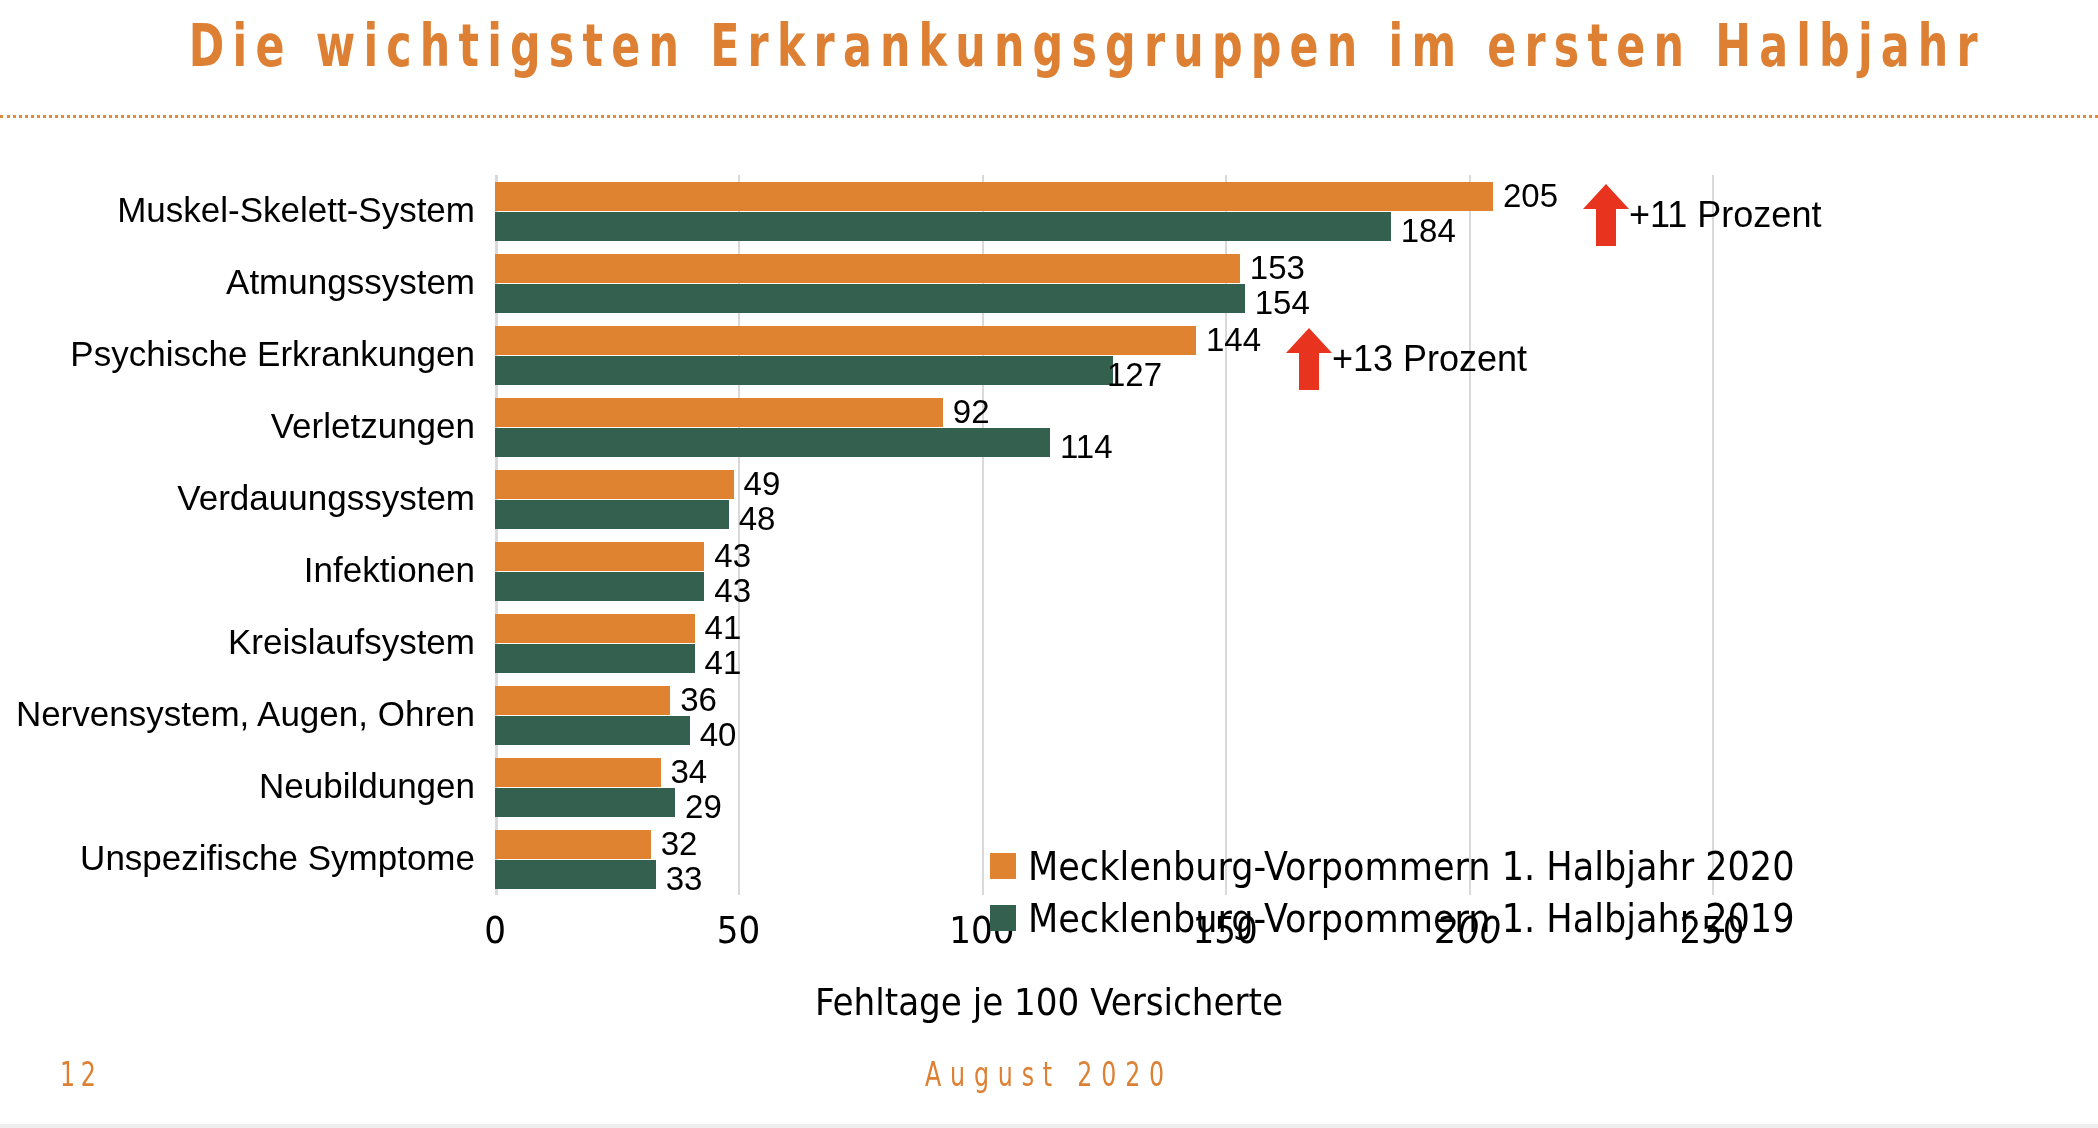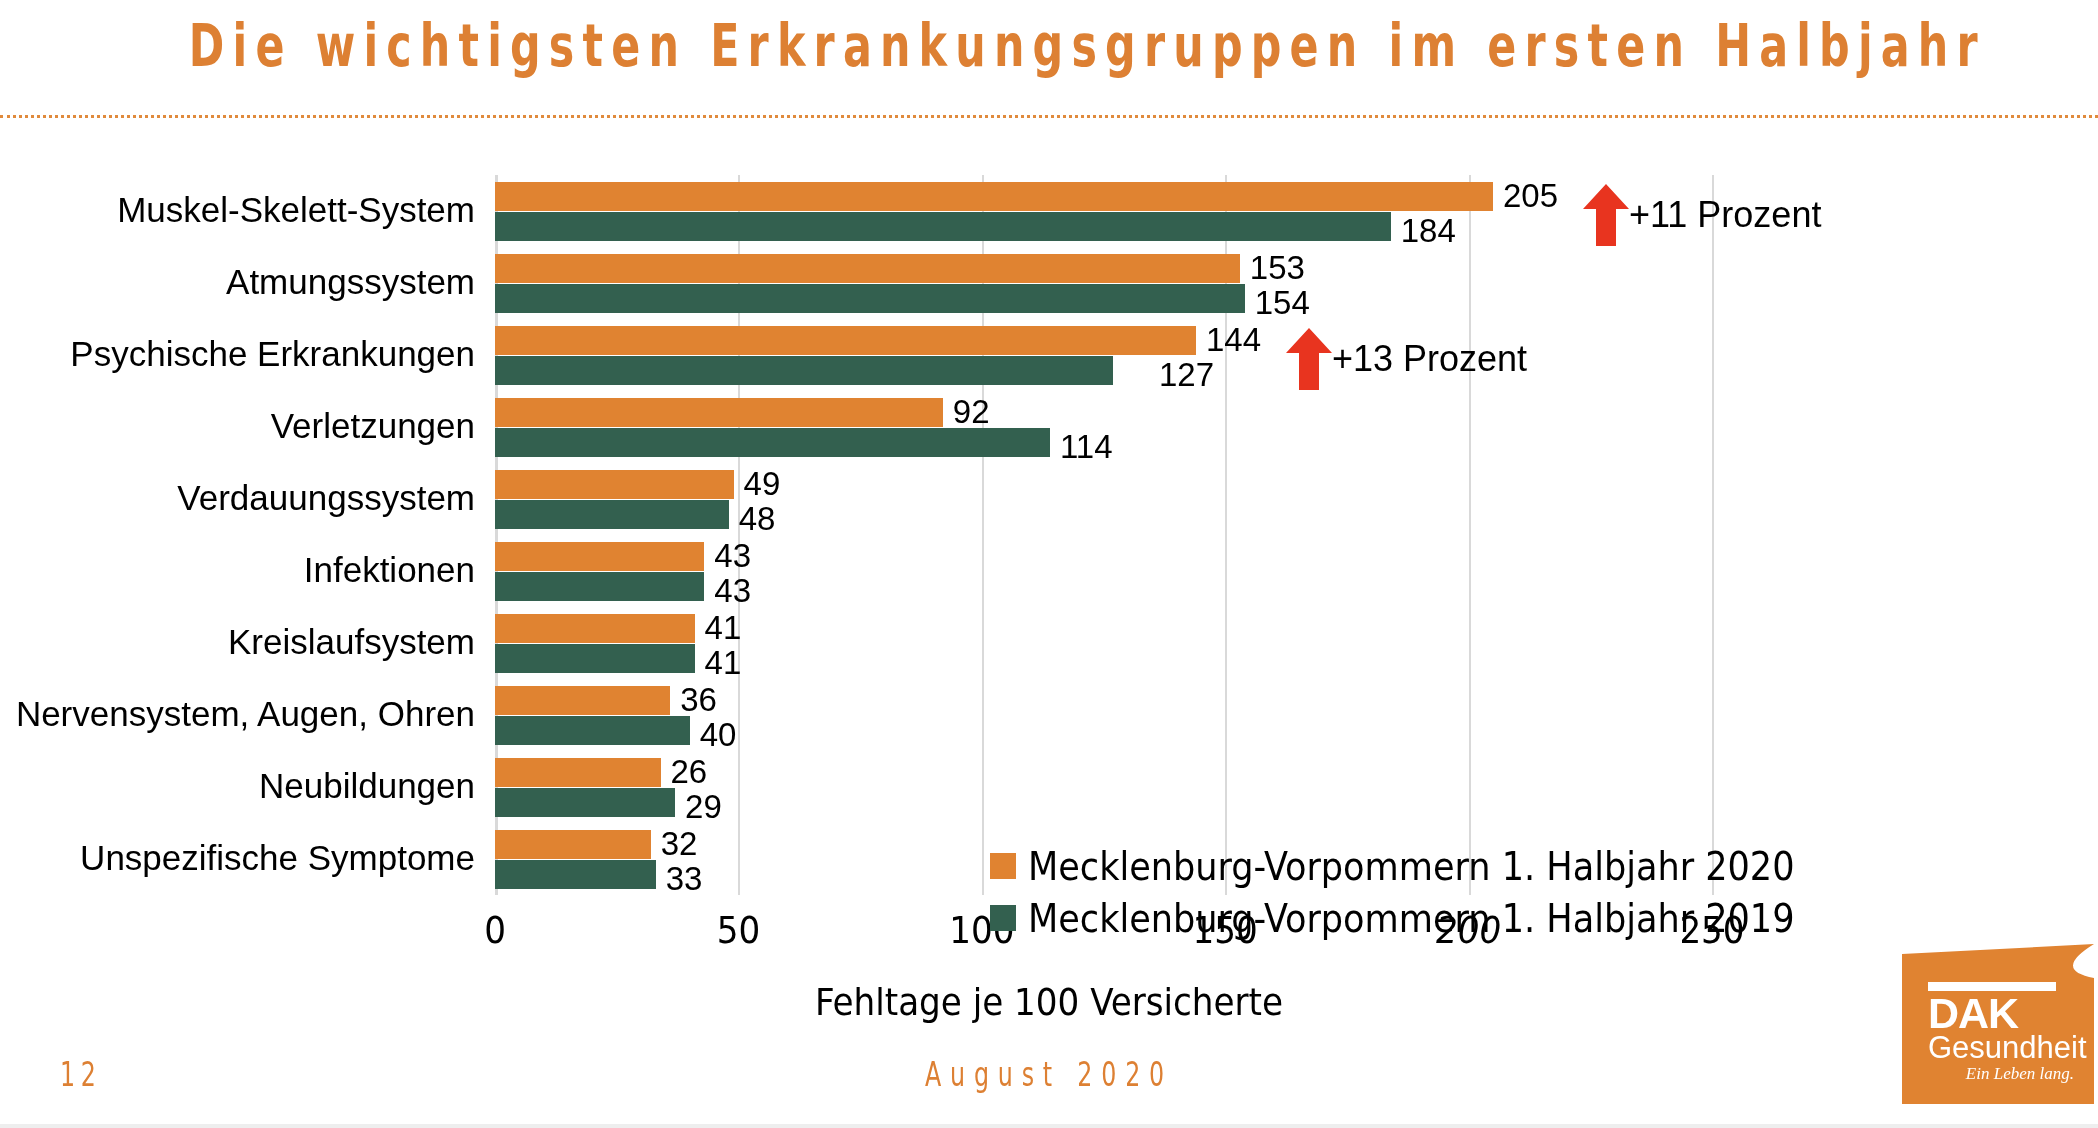--- a/index.html
+++ b/index.html
@@ -295,21 +295,21 @@
           <div class="bar y2020" style="width: 744.804px; background: rgb(224, 131, 49);"></div>
           <div class="bar y2019" style="width: 749.672px; background: rgb(51, 96, 79);"></div>
           <div class="bar-label v2020" style="left: 754.804px;">153</div>
           <div class="bar-label v2019" style="left: 759.672px;">154</div>
           <div class="cat-label" style="top: 10px; right: auto; left: -1240px; width: 1220px;">Atmungssystem</div>
         </div>
         <div class="cat-row" style="top: 150.5px; height: 59px;">
           <div class="bar y2020" style="width: 700.992px; background: rgb(224, 131, 49);"></div>
           <div class="bar y2019" style="width: 618.236px; background: rgb(51, 96, 79);"></div>
           <div class="bar-label v2020" style="left: 710.992px;">144</div>
-          <div class="bar-label v2019" style="left: 664px; text-align: right;">127</div>
+          <div class="bar-label v2019" style="left: 612px; text-align: right;">127</div>
           <div class="cat-label" style="top: 10px; right: auto; left: -1240px; width: 1220px;">Psychische Erkrankungen</div>
         </div>
         <div class="ann" style="left: 790.992px; top: 152.5px;">
           <svg class="arrow" viewBox="0 0 46 62">
             <path d="M23 0 L46 25 L33 25 L33 62 L13 62 L13 25 L0 25 Z" fill="#E8341F"></path>
           </svg>
           <span class="ann-text">+13 Prozent</span>
         </div>
         <div class="cat-row" style="top: 222.5px; height: 59px;">
           <div class="bar y2020" style="width: 447.856px; background: rgb(224, 131, 49);"></div>
@@ -342,21 +342,21 @@
         <div class="cat-row" style="top: 510.5px; height: 59px;">
           <div class="bar y2020" style="width: 175.248px; background: rgb(224, 131, 49);"></div>
           <div class="bar y2019" style="width: 194.72px; background: rgb(51, 96, 79);"></div>
           <div class="bar-label v2020" style="left: 185.248px;">36</div>
           <div class="bar-label v2019" style="left: 204.72px;">40</div>
           <div class="cat-label" style="top: 10px; right: auto; left: -1240px; width: 1220px;">Nervensystem, Augen, Ohren</div>
         </div>
         <div class="cat-row" style="top: 582.5px; height: 59px;">
           <div class="bar y2020" style="width: 165.512px; background: rgb(224, 131, 49);"></div>
           <div class="bar y2019" style="width: 180.116px; background: rgb(51, 96, 79);"></div>
-          <div class="bar-label v2020" style="left: 175.512px;">26</div>
+          <div class="bar-label v2020" style="left: 175.512px;">34</div>
           <div class="bar-label v2019" style="left: 190.116px;">29</div>
           <div class="cat-label" style="top: 10px; right: auto; left: -1240px; width: 1220px;">Neubildungen</div>
         </div>
         <div class="cat-row" style="top: 654.5px; height: 59px;">
           <div class="bar y2020" style="width: 155.776px; background: rgb(224, 131, 49);"></div>
           <div class="bar y2019" style="width: 160.644px; background: rgb(51, 96, 79);"></div>
           <div class="bar-label v2020" style="left: 165.776px;">32</div>
           <div class="bar-label v2019" style="left: 170.644px;">33</div>
           <div class="cat-label" style="top: 10px; right: auto; left: -1240px; width: 1220px;">Unspezifische Symptome</div>
         </div>
@@ -380,23 +380,14 @@
           <span class="legend-swatch" style="background: rgb(51, 96, 79);"></span>
           <span class="legend-text">Mecklenburg-Vorpommern 1. Halbjahr 2019</span>
         </div>
       </div>
   </div>
 
   <div id="page-number">12</div>
   <div id="footer-date">August 2020</div>
   <div id="footer-rule"></div>
 
-  <div id="logo">
-    <div id="logo-shape"></div>
-    <div id="logo-inner">
-      <div id="logo-bar"></div>
-      <div id="logo-dak">DAK</div>
-      <div id="logo-ges">Gesundheit</div>
-      <div id="logo-claim">Ein Leben lang.</div>
-    </div>
-  </div>
 
 </div>
 
 </body></html>

